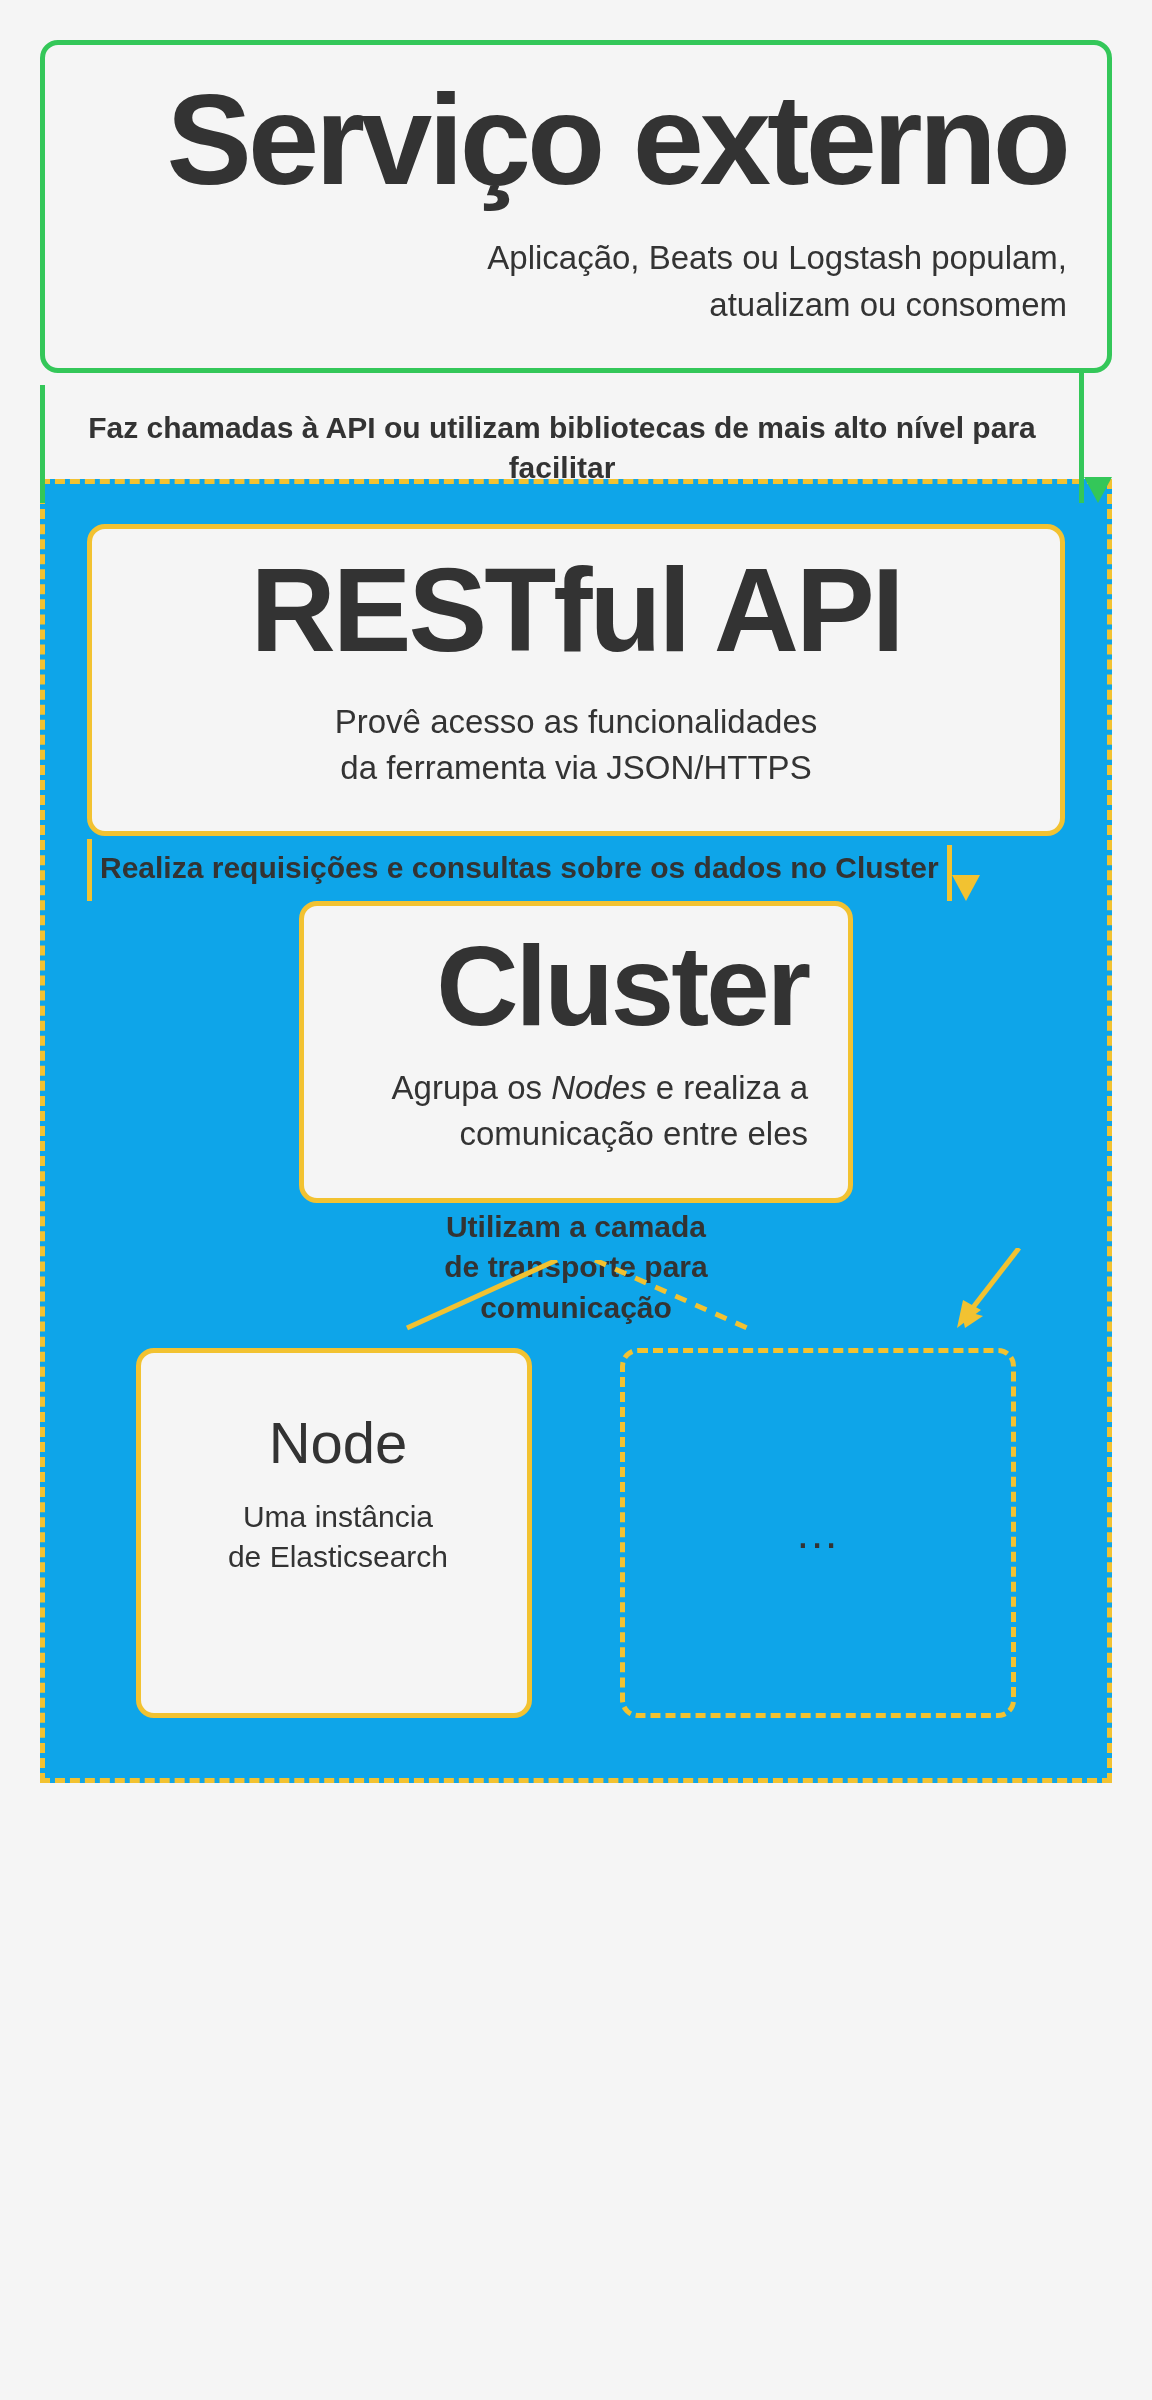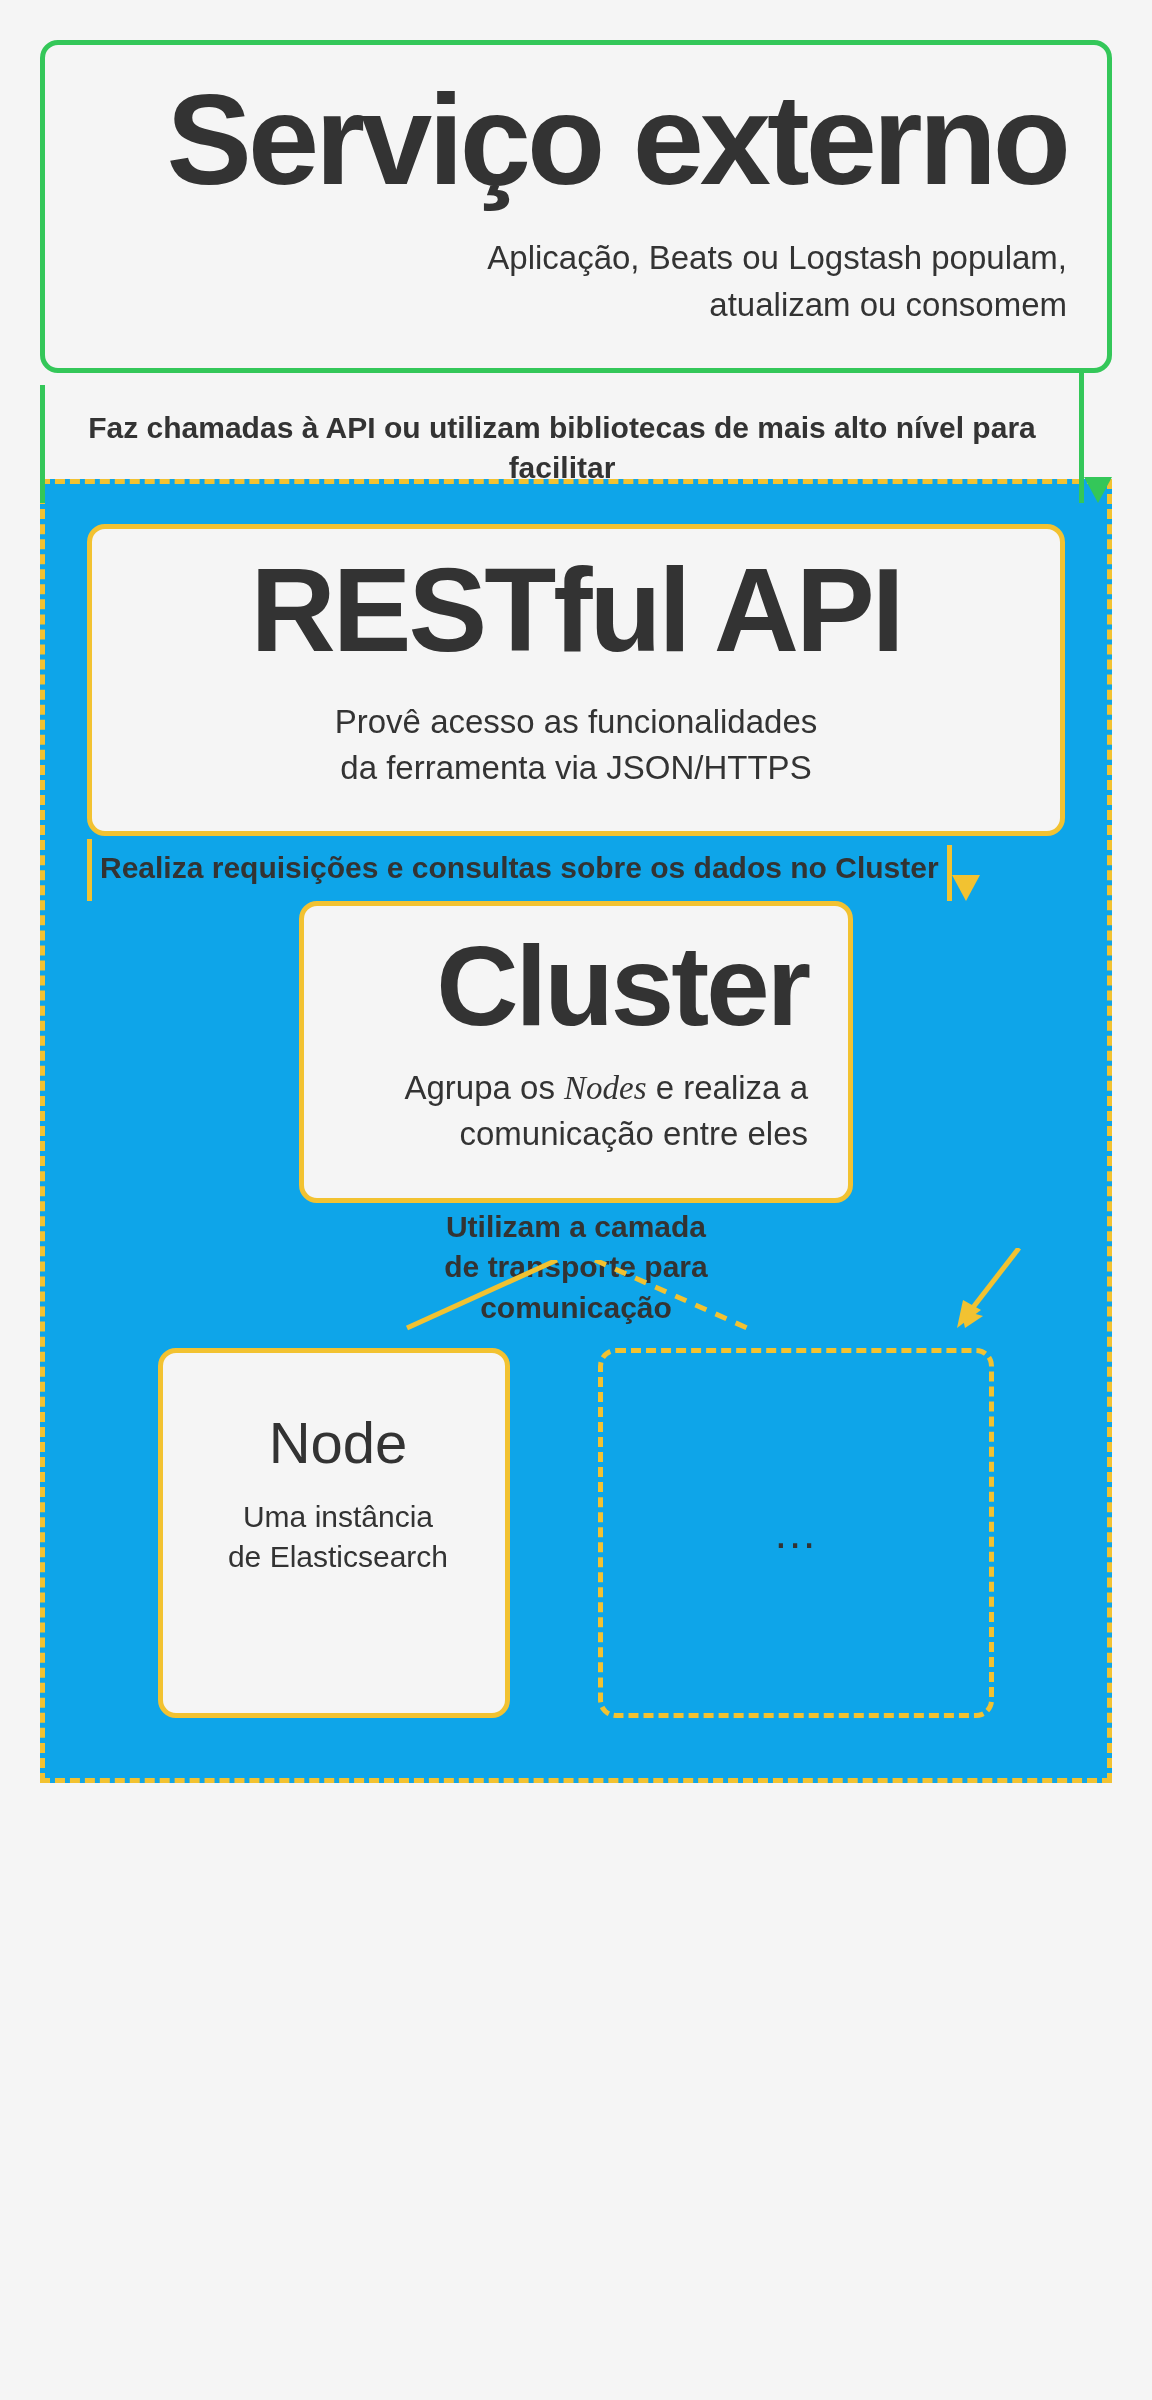--- a/index.html
+++ b/index.html
@@ -95,42 +95,42 @@
     width: 554px;
     text-align: right;
   }
   .nodes-row {
     display: flex;
     justify-content: center;
     gap: 88px;
     margin-top: 10px;
   }
   .node-box {
-    width: 352px;
+    width: 396px;
     padding: 28px 12px 36px 20px;
   }
   .node-placeholder {
     width: 396px;
     height: 370px;
     border: 5px dashed #f2c231;
     border-radius: 18px;
     display: flex;
     align-items: center;
     justify-content: center;
     font-size: 44px;
     letter-spacing: 2px;
     color: #333;
   }
   .split-arrows {
     position: relative;
     height: 78px;
     width: 100%;
   }
   .split-arrows svg { position: absolute; top: 0; left: 0; }
-  .cluster-sub em { font-style: italic; font-family: Liberation Serif, serif; }
+  .cluster-sub em { font-style: italic; }
 </style>
 </head>
 <body>
 
 <div class="box green-box">
   <div class="title-xl">Serviço externo</div>
   <div class="subtitle">Aplicação, Beats ou Logstash populam,</div>
   <div class="subtitle">atualizam ou consomem</div>
 </div>
 

